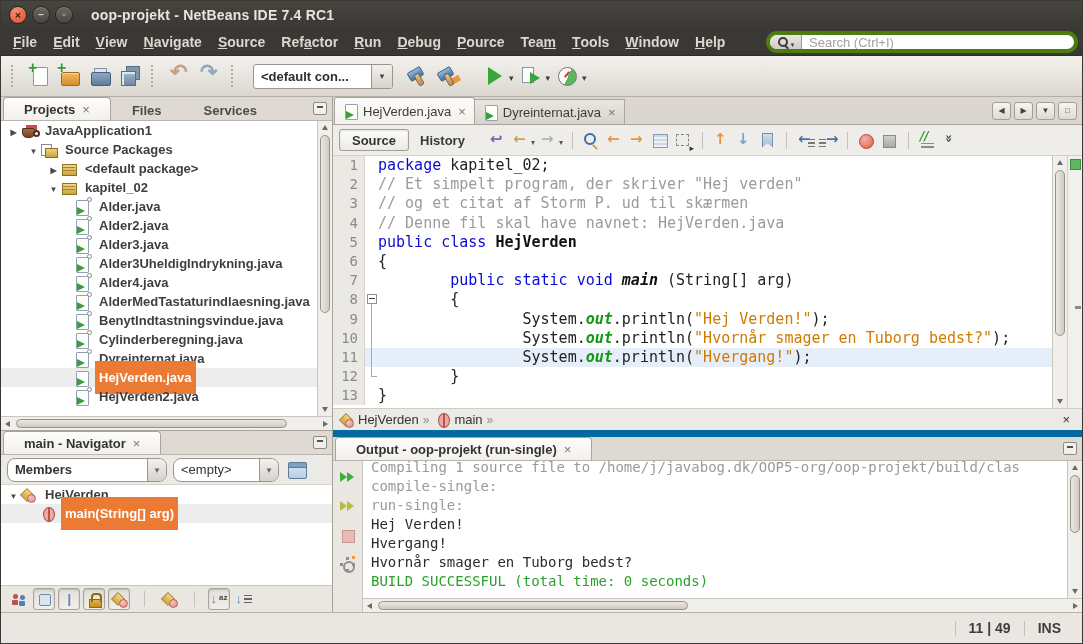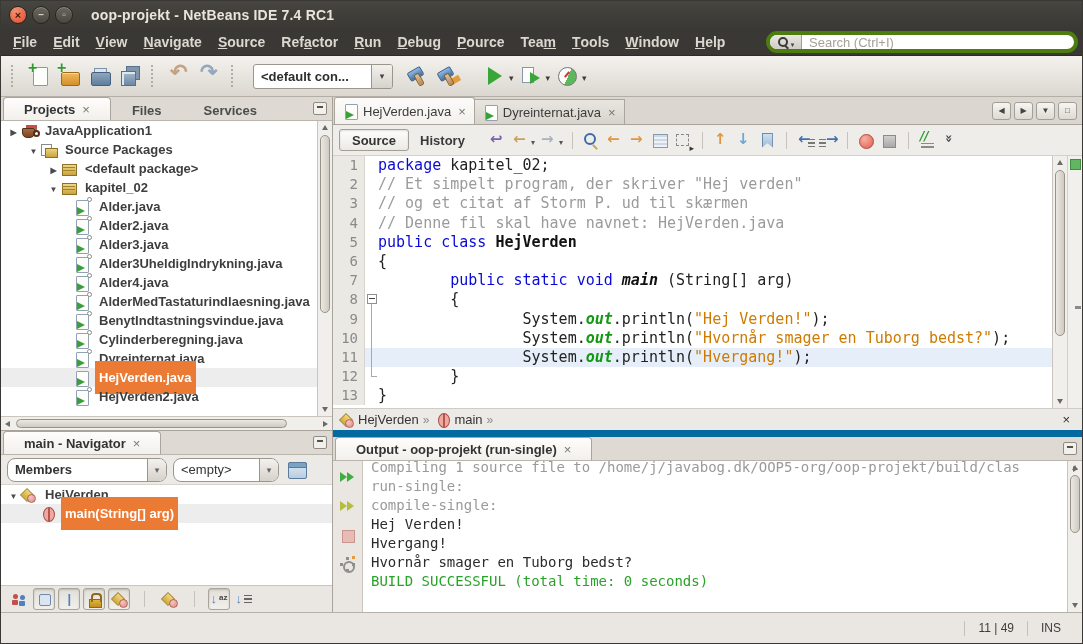--- a/index.html
+++ b/index.html
@@ -219,29 +219,29 @@
 .obody{flex:1;display:flex;min-height:0}
 .obar{width:30px;flex:0 0 auto;background:#eae7e2;border-right:1px solid #c9c5bd;display:flex;flex-direction:column;align-items:center;padding-top:8px;gap:11px}
 .oic{width:18px;height:18px;position:relative}
 .io-rerun::before{content:"";position:absolute;left:1px;top:3px;border-left:7px solid #3fae3f;border-top:5px solid transparent;border-bottom:5px solid transparent}
 .io-rerun::after{content:"";position:absolute;left:8px;top:3px;border-left:7px solid #3fae3f;border-top:5px solid transparent;border-bottom:5px solid transparent}
 .io-rerun2::before{content:"";position:absolute;left:1px;top:3px;border-left:7px solid #b4bd3e;border-top:5px solid transparent;border-bottom:5px solid transparent}
 .io-rerun2::after{content:"";position:absolute;left:8px;top:3px;border-left:7px solid #b4bd3e;border-top:5px solid transparent;border-bottom:5px solid transparent}
 .io-stop::before{content:"";position:absolute;left:3px;top:3px;width:11px;height:11px;background:#e7bcb6;border:1px solid #c9958e}
 .io-gear::before{content:"";position:absolute;left:4px;top:5px;width:8px;height:8px;border:2px solid #8f8f8f;border-radius:50%}
 .io-gear::after{content:"";position:absolute;left:7px;top:1px;width:3px;height:3px;background:#8f8f8f;box-shadow:0 12px 0 #8f8f8f,-6px 6px 0 #8f8f8f,6px 6px 0 #8f8f8f,6px -1px 0 #e69b3c}
-.ocenter{flex:1;display:flex;flex-direction:row;min-width:0;background:#fff}
+.ocenter{flex:1;display:flex;flex-direction:column;min-width:0;background:#fff}
 .orow{flex:1;display:flex;min-height:0}
 .olines{flex:1;overflow:hidden;font-family:"DejaVu Sans Mono",monospace;font-size:14px;line-height:19px;padding:1px 0 0 8px;margin-top:-4px}
 .oline{white-space:pre}
 .og{color:#9a9a9a}.ob{color:#2b2b2b}.ogr{color:#2aa22a}
 
 
 .statusbar{height:31px;flex:0 0 auto;background:#eae7e2;border-top:1px solid #b5b1a9;display:flex;align-items:center;justify-content:flex-end;padding-right:8px}
-.scell{padding:0 13px;font-size:12px;font-weight:400;color:#3d3d3d}
+.scell{padding:0 13px;font-size:14px;font-weight:700;color:#3d3d3d}
 .ssep{width:1px;height:15px;background:#c4c0b8}
 </style>
 </head>
 <body>
 
 <div class="window">
 
   <div class="titlebar">
     <div class="wbtns">
 
@@ -941,22 +941,22 @@
           <span class="oic io-rerun"></span>
               <span class="oic io-rerun2"></span>
               <span class="oic io-stop"></span>
               <span class="oic io-gear"></span>
             </div>
           <div class="ocenter">
             <div class="orow">
               <div class="olines">
 
               <div class="oline og">Compiling 1 source file to /home/j/javabog.dk/OOP5-org/oop-projekt/build/clas</div>
+                  <div class="oline og">compile-single:</div>
                   <div class="oline og">run-single:</div>
-                  <div class="oline og">compile-single:</div>
                   <div class="oline ob">Hej Verden!</div>
                   <div class="oline ob">Hvergang!</div>
                   <div class="oline ob">Hvornår smager en Tuborg bedst?</div>
                   <div class="oline ogr">BUILD SUCCESSFUL (total time: 0 seconds)</div>
                 </div>
               <div class="vscroll">
                 <span class="var-u"></span>
                   <span class="vthumb" style="top:14px;height:58px"></span>
                   <span class="var-d"></span>
               </div>

